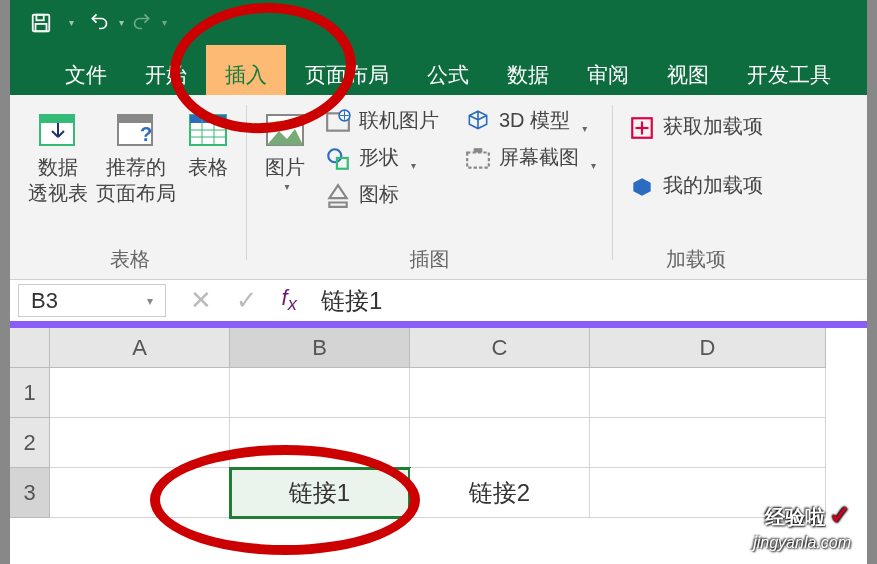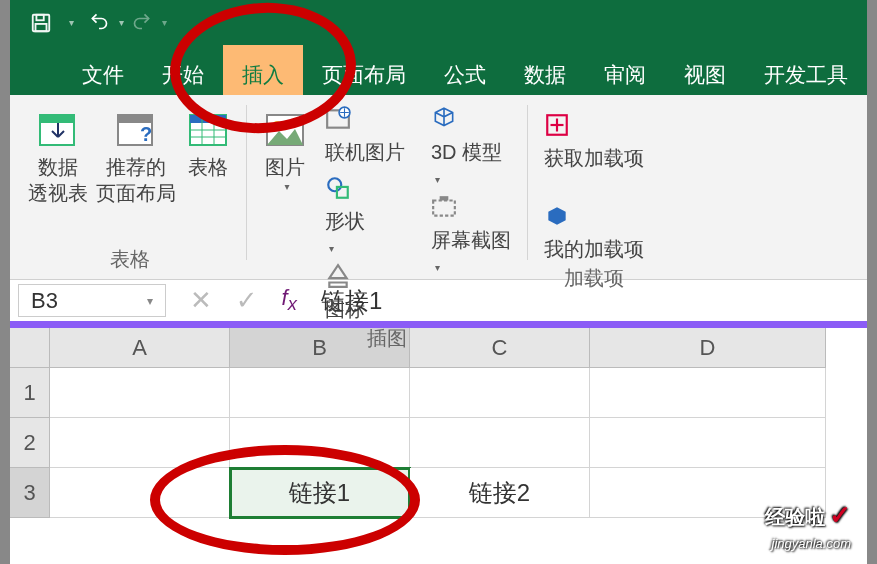--- a/index.html
+++ b/index.html
@@ -31,21 +31,20 @@
   .save-icon svg { width:22px; height:22px; display:block; }
   .undo-redo { display:flex; align-items:center; gap:8px; }
   .undo-redo svg { width:20px; height:20px; }
   .dropdown-arrow { color:#fff; opacity:0.6; font-size:10px; margin-left:2px; }
   .tabs {
     height: 50px;
     background: #0e6d3e;
     display: flex;
     align-items: stretch;
     padding-left: 36px;
-    justify-content: flex-end;
   }
   .tab {
     padding: 10px 19px 0 19px;
     color: #fff;
     font-size: 21px;
     display:flex; align-items:center;
     cursor:pointer;
     white-space: nowrap;
   }
   .tab.active {
@@ -69,22 +68,22 @@
     display:flex; flex-direction:column; align-items:center;
     padding: 4px 4px; cursor:pointer; gap:1px;
     font-size: 20px; color:#444;
   }
   .big-btn .ic { width:48px; height:44px; display:flex; align-items:center; justify-content:center; }
   .big-btn .lbl { text-align:center; line-height:1.3; }
   .group-label { font-size:20px; color:#666; margin-top:auto; padding-bottom:6px; }
   .sep { width:1px; background:#d4d4d4; margin:10px 6px; height:155px; }
   .small-btn-stack { display:flex; flex-direction:column; gap:6px; }
   .small-btn {
-    display:flex; align-items:flex-start; gap:8px; font-size:20px; color:#444;
-    padding:2px 6px; cursor:pointer; white-space:nowrap;flex-direction:column;
+    display:flex; align-items:flex-end; gap:8px; font-size:20px; color:#444;
+    padding:2px 6px; cursor:pointer; white-space:nowrap;
   }
   .small-btn .ic { width:26px; height:24px; display:flex; align-items:center; justify-content:center; }
   .tri { font-size:10px; color:#666; margin-left:4px; }
   .namebox-row {
     height: 48px;
     display:flex; align-items:stretch;
     border-bottom:7px solid #8b5cf6;
     background:#fff;
   }
   .namebox {
@@ -139,21 +138,21 @@
   }
   .watermark {
     position:absolute; right:16px; bottom:12px;
     font-size:20px; color:#fff;
     text-shadow:1px 1px 2px #000,-1px -1px 2px #000;
     text-align:right;
     line-height:1.1;
     font-weight:bold;
   }
   .watermark .check { color:#d00021; font-size:26px; margin-left:4px; }
-  .watermark .sub { font-size:13px; font-weight:normal; font-style:italic; }
+  .watermark .sub { font-size:16px; font-weight:normal; font-style:italic; }
 </style>
 </head>
 <body>
 
 <div class="window">
 
   <div class="titlebar">
     <span class="icon-btn save-icon">
       <svg viewBox="0 0 24 24" fill="none" stroke="#fff" stroke-width="2">
           <rect x="3" y="3" width="18" height="18" rx="1"></rect>

